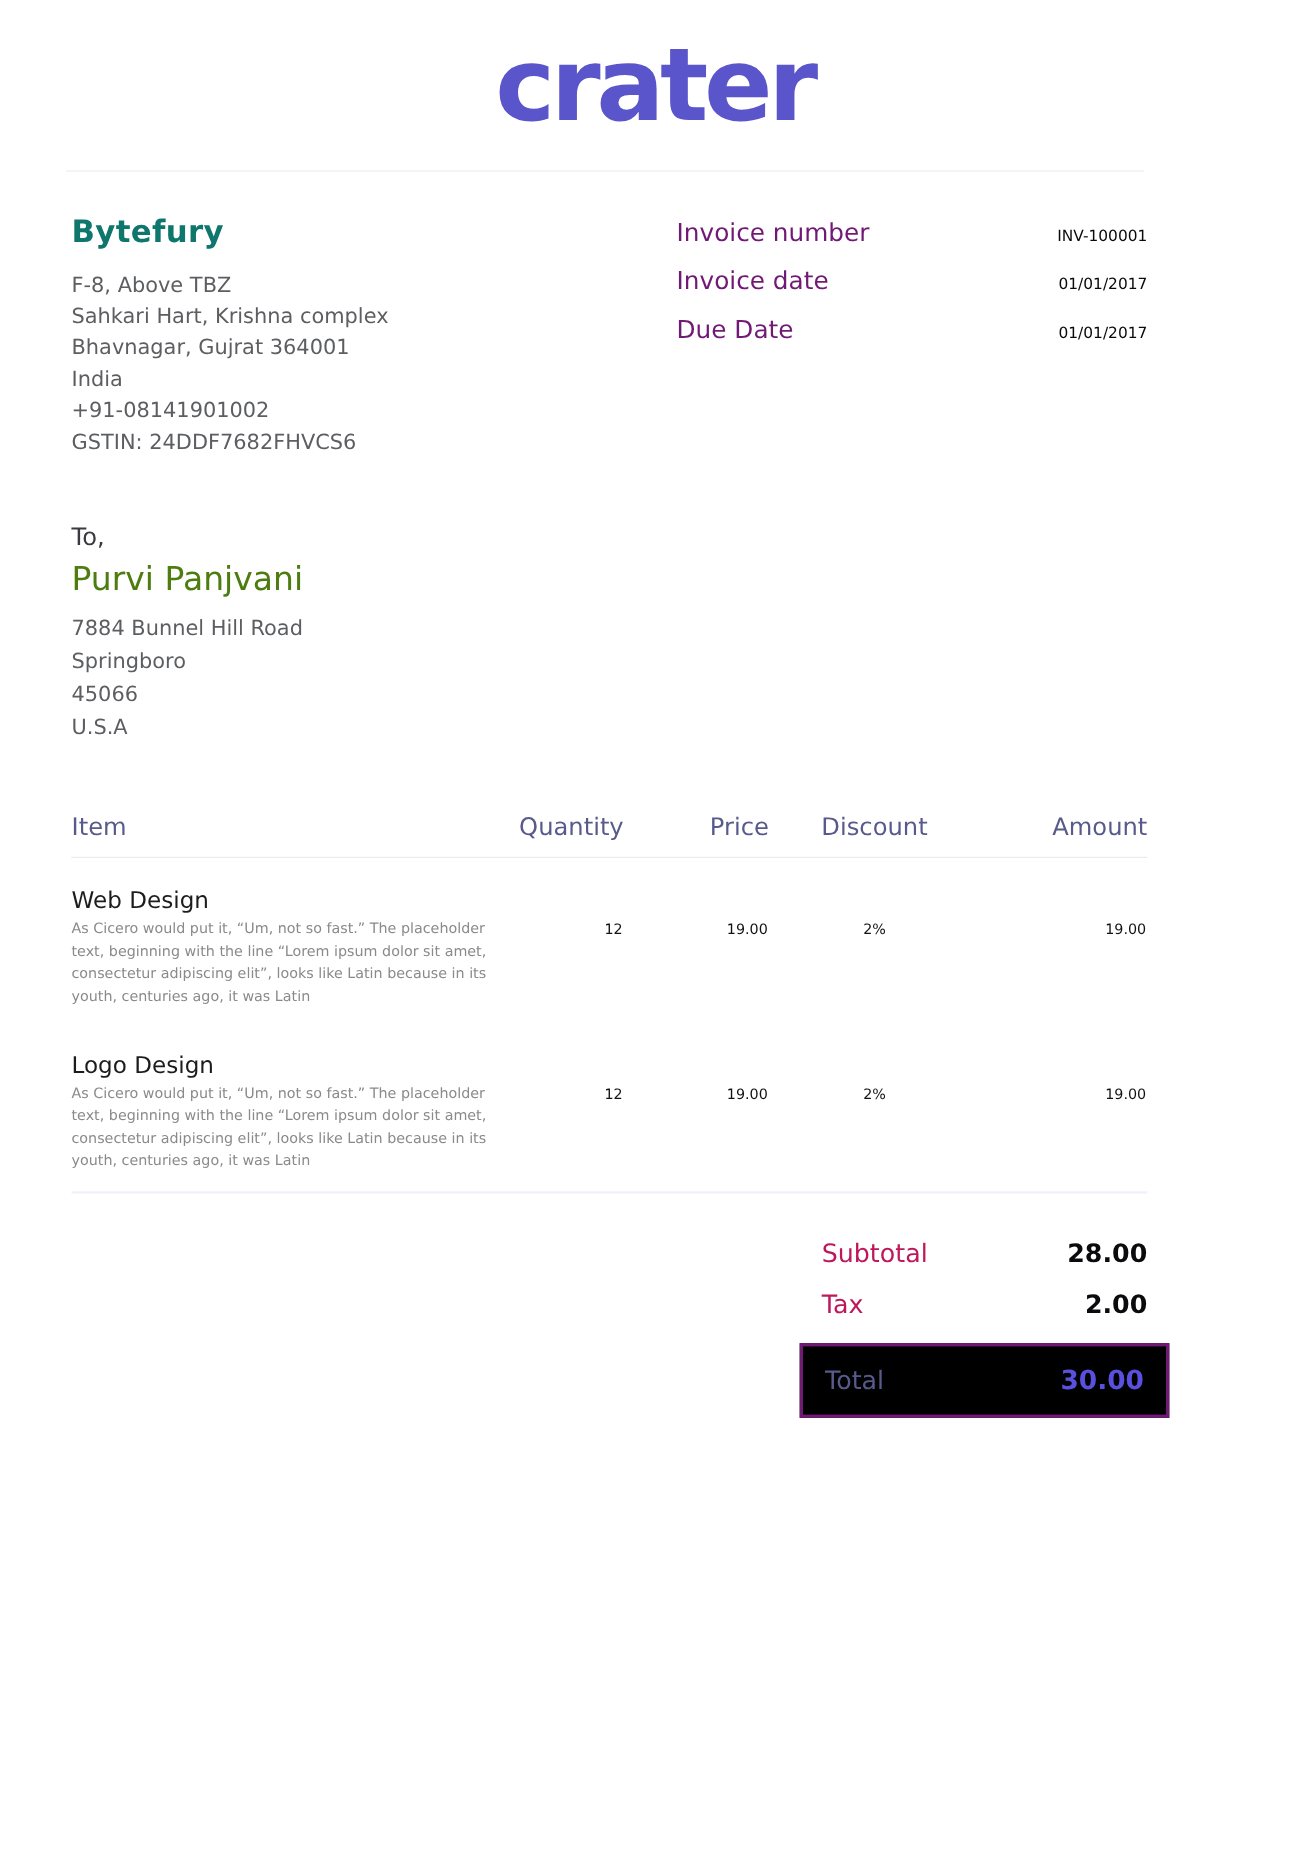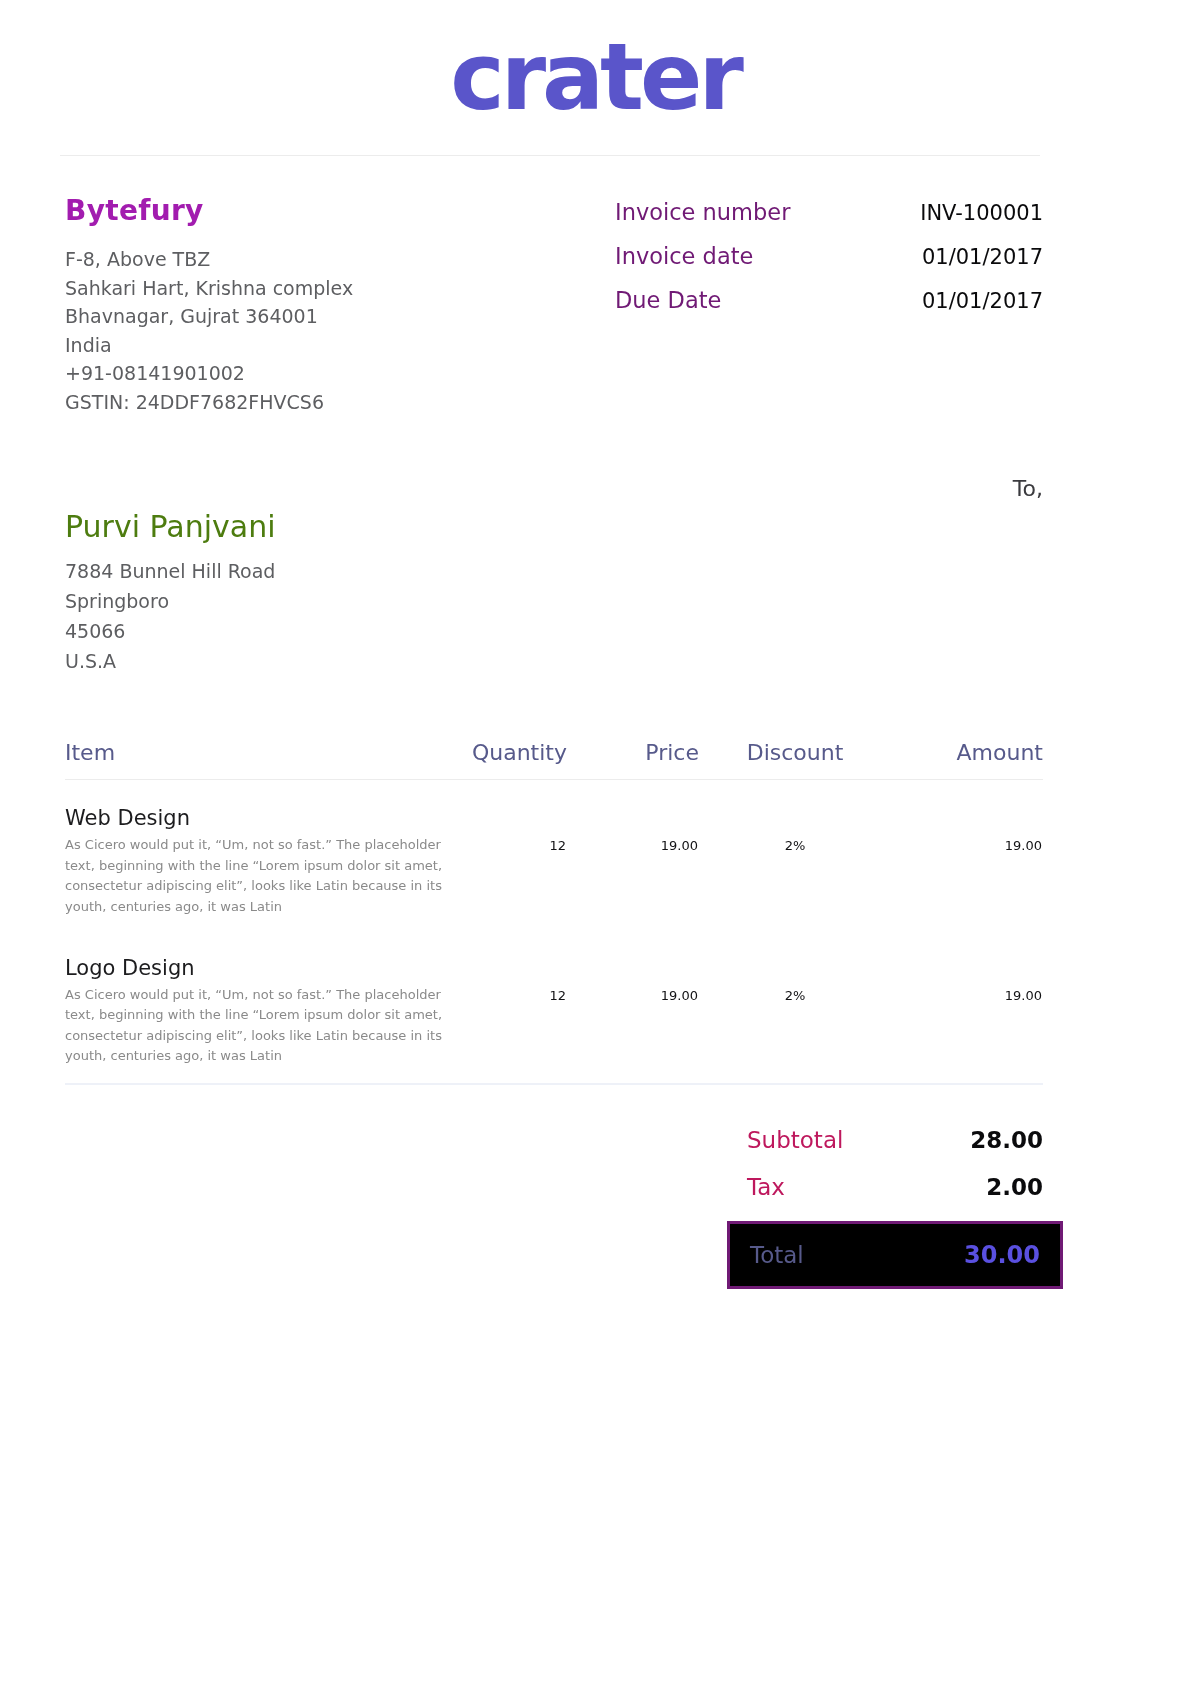--- a/index.html
+++ b/index.html
@@ -17,31 +17,31 @@
     letter-spacing: -4px; color: #5a55ca; font-family: "DejaVu Sans", sans-serif;
   }
 
   .top-divider {
     border: none; border-top: 1px solid #ececec;
     margin: 34px 150px 0 60px;
   }
 
   
   .info-row { display: flex; justify-content: space-between; margin-top: 38px; }
-  .company-name { font-size: 28px; font-weight: 700; color: #a21caf; margin: 0 0 18px 0; letter-spacing: 0.3px; }
+  .company-name { font-size: 28px; font-weight: 700; color: #0f766e; margin: 0 0 18px 0; letter-spacing: 0.3px; }
   .addr-line { font-size: 19px; line-height: 28.5px; color: #5d5e61; }
 
   .meta { width: 428px; padding-top: 6px; }
   .meta-row { display: flex; justify-content: space-between; align-items: baseline; margin-bottom: 19px; }
   .meta-label { font-size: 22.5px; line-height: 25px; color: #701a75; }
-  .meta-value { font-size: 21px; color: #0a0a0c; }
+  .meta-value { font-size: 14px; color: #0a0a0c; }
 
   
   .bill-to { margin-top: 60px; }
-  .to-prefix { font-size: 22px; color: #3a3a3e; margin-bottom: 8px; text-align: right; }
+  .to-prefix { font-size: 22px; color: #3a3a3e; margin-bottom: 8px; }
   .to-name { font-size: 30px; color: #4d7c0f; margin-bottom: 12px; }
   .bill-addr-line { font-size: 19px; line-height: 30px; color: #5d5e61; }
 
   
   table.items { width: 100%; border-collapse: collapse; margin-top: 64px; table-layout: fixed; }
   col.c-item { width: auto; }
   col.c-qty { width: 120px; }
   col.c-price { width: 132px; }
   col.c-disc { width: 192px; }
   col.c-amount { width: 152px; }

